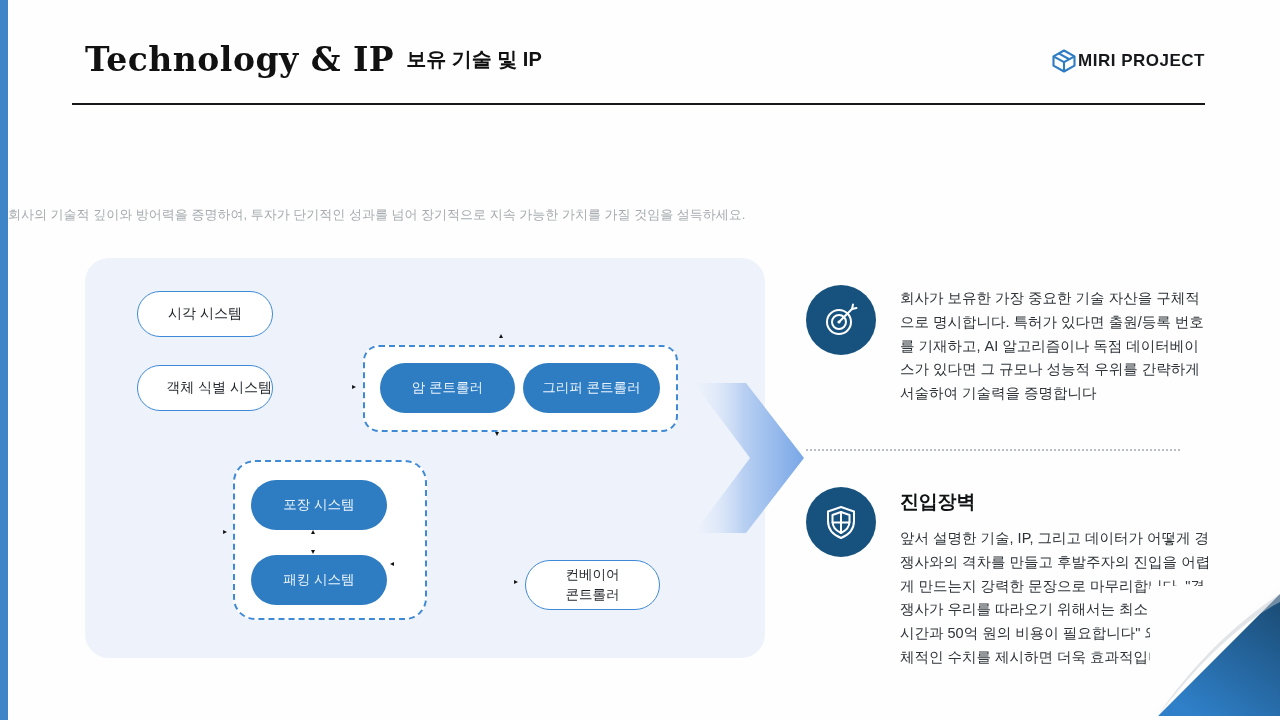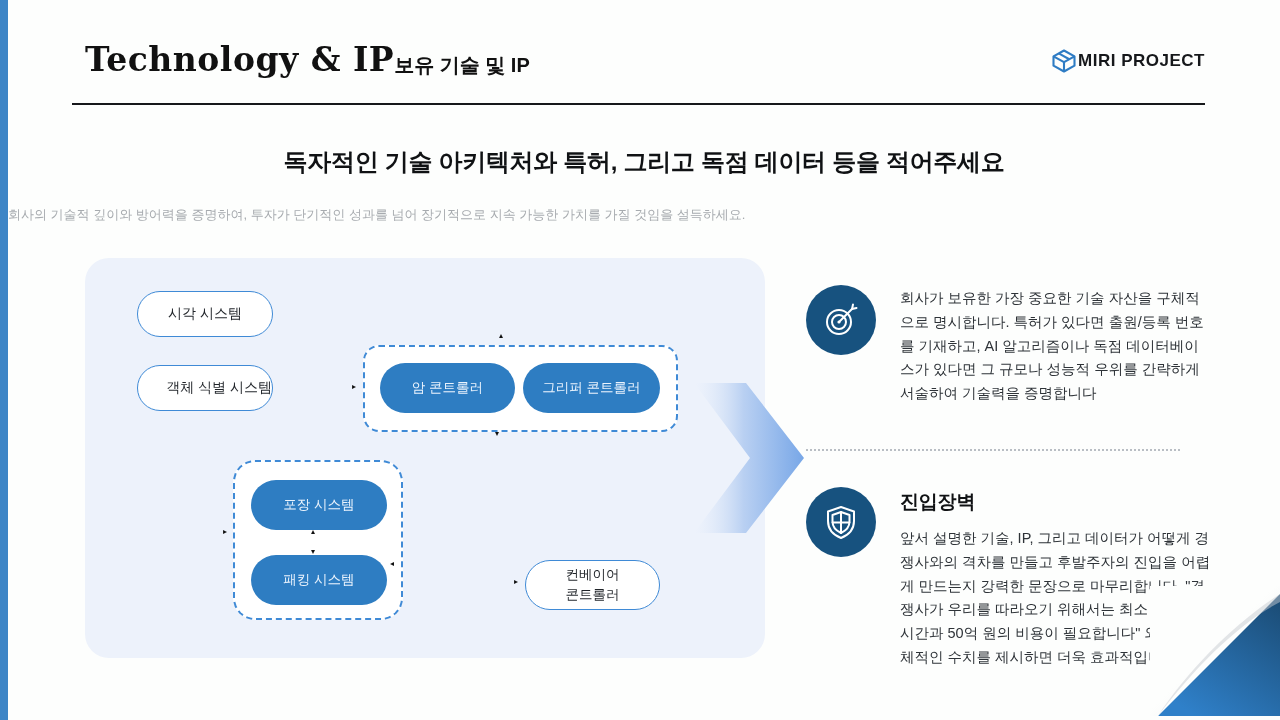--- a/index.html
+++ b/index.html
@@ -10,21 +10,21 @@
     position:relative;
     overflow:hidden;
     color:#1a1d21;
   }
   .slide { position:absolute; inset:0; }
 
   
   .accent-bar { position:absolute; left:0; top:0; width:8px; height:720px; background:#3d85c6; }
 
   
-  .title-wrap { position:absolute; left:85px; top:40px; display:flex; align-items:flex-end; }
+  .title-wrap { position:absolute; left:85px; top:40px; display:flex; align-items:center; gap:12px; }
   .title-en { font-family:"DejaVu Serif","Liberation Serif",serif; font-weight:700; font-size:33px; letter-spacing:.5px; color:#111; }
   .title-ko { font-size:20px; font-weight:700; color:#111; }
   .brand { position:absolute; right:75px; top:47px; display:flex; align-items:center; }
   .brand-text { font-size:17px; font-weight:800; letter-spacing:.5px; color:#16181b; }
   .header-rule { position:absolute; left:72px; top:103px; width:1133px; height:2px; background:#16181b; }
 
   
   .intro-heading { position:absolute; left:8px; right:0; top:146px; text-align:center; font-size:24px; font-weight:800; color:#101214; letter-spacing:-.3px; }
   .intro-sub { position:absolute; left:8px; right:0; top:206px; text-align:left; font-size:13px; font-weight:400; color:#a7abaf; }
 
@@ -33,21 +33,21 @@
   .node-outline {
     position:absolute; display:flex; align-items:center; justify-content:center;
     background:#ffffff; border:1.6px solid #3f8ad6; border-radius:26px;
     font-size:14px; color:#1f2328; text-align:center;
   }
   .node-vision { left:52px; top:33px; width:136px; height:46px; }
   .node-object { left:52px; top:107px; width:136px; height:46px;justify-content:flex-end; }
   .node-conveyor { left:440px; top:302px; width:135px; height:50px; font-size:13.5px; line-height:1.45; white-space:pre-line; }
   .dashed-group { position:absolute; background:#ffffff; border:2px dashed #3f8ad6; border-radius:16px; }
   .group-controllers { left:278px; top:87px; width:315px; height:87px; }
-  .group-packing { left:148px; top:202px; width:170px; height:160px; border-radius:22px; }
+  .group-packing { left:148px; top:202px; width:194px; height:160px; border-radius:22px; }
   .pill {
     position:absolute; display:flex; align-items:center; justify-content:center;
     background:#2e7dc2; color:#eaf3fd; border-radius:25px; font-size:13.5px;
   }
   .pill-arm { left:15px; top:16px; width:135px; height:50px; }
   .pill-gripper { left:158px; top:16px; width:137px; height:50px; }
   .pill-packaging { left:16px; top:18px; width:136px; height:50px; }
   .pill-packing { left:16px; top:93px; width:136px; height:50px; }
   .marker { position:absolute; font-size:8px; color:#111; line-height:1; }
 
@@ -89,21 +89,20 @@
         <path d="M3 8 L12 13 L21 8"></path>
         <path d="M12 13 V21"></path>
         <path d="M7.5 5.5 L16.5 10.5"></path>
       </svg>
     </span>
     <span class="brand-text">MIRI PROJECT</span>
   </div>
 
   <div class="header-rule"></div>
 
-  <div class="intro-heading">독자적인 기술 아키텍처와 특허, 그리고 독점 데이터 등을 적어주세요</div>
   <div class="intro-sub">회사의 기술적 깊이와 방어력을 증명하여, 투자가 단기적인 성과를 넘어 장기적으로 지속 가능한 가치를 가질 것임을 설득하세요.</div>
 
   <div class="panel">
 
     <div class="node-outline node-vision">
       <span>시각 시스템</span>
     </div>
 
     <div class="node-outline node-object">
       <span>객체 식별 시스템</span>

